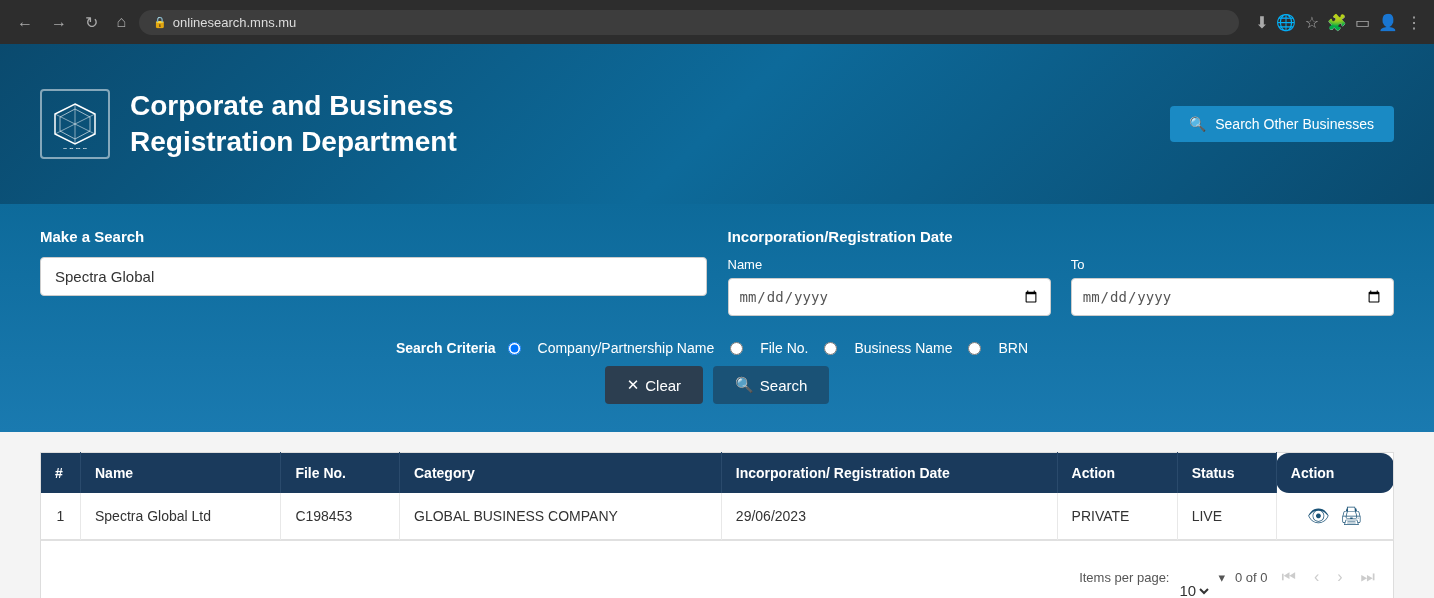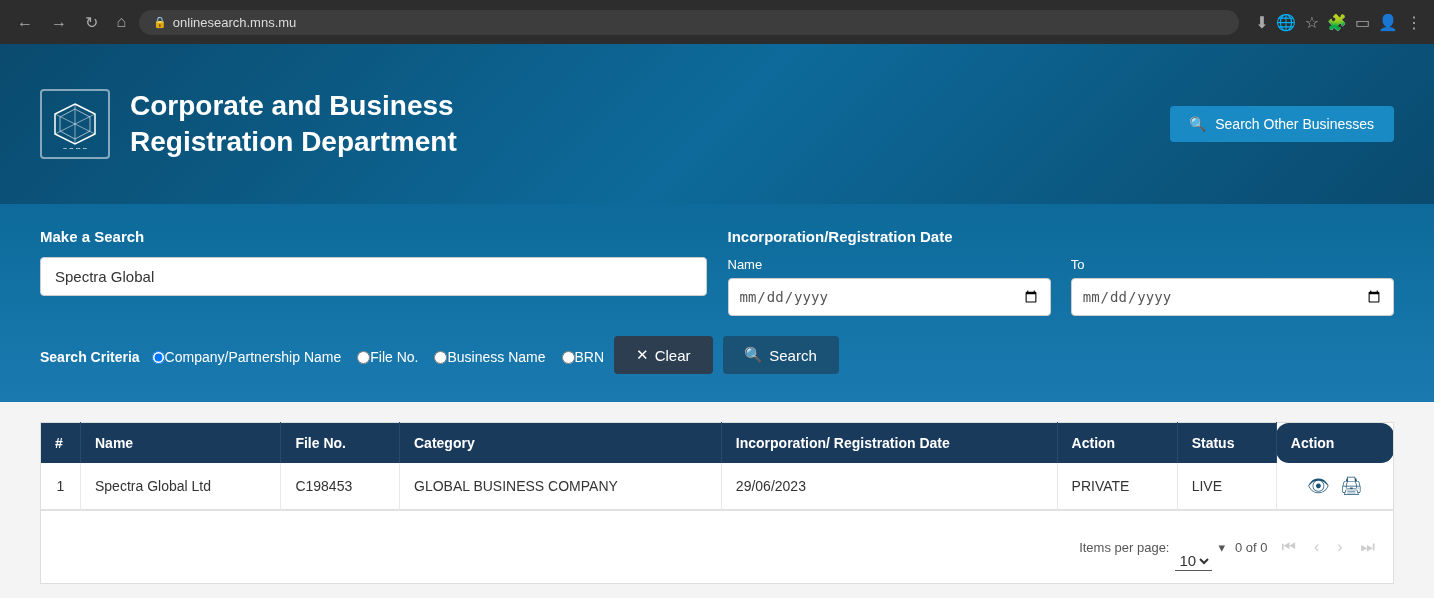--- a/index.html
+++ b/index.html
@@ -136,21 +136,21 @@
     }
     .criteria-label {
       color: #fff;
       font-weight: bold;
       font-size: 14px;
       margin-right: 6px;
     }
     .radio-option {
       display: flex;
       align-items: center;
-      gap: 0;
+      gap: 17px;
       color: #fff;
       font-size: 14px;
       margin-right: 10px;
       cursor: pointer;
     }
     .radio-option input[type=radio] { cursor: pointer; }
     .btn-row {
       display: flex;
       gap: 10px;
       margin-top: 10px;
@@ -326,21 +326,21 @@
           <input class="date-input" type="date" placeholder="年 /月/日" style="">
         </div>
         <div class="date-group">
           <div class="date-label">To</div>
           <input class="date-input" type="date" placeholder="年 /月/日" style="">
         </div>
       </div>
     </div>
   </div>
 
-  <div style="display:flex; justify-content:flex-start; align-items:center; margin-top:10px;">
+  <div style="display:flex; justify-content:center; align-items:center; margin-top:10px;flex-direction:column;">
     <div class="criteria-row">
       <span class="criteria-label">Search Criteria</span>
       <label class="radio-option">
         <input type="radio" name="criteria" checked="" style="">
         <span>Company/Partnership Name</span>
       </label>
       <label class="radio-option">
         <input type="radio" name="criteria" style="">
         <span>File No.</span>
       </label>

